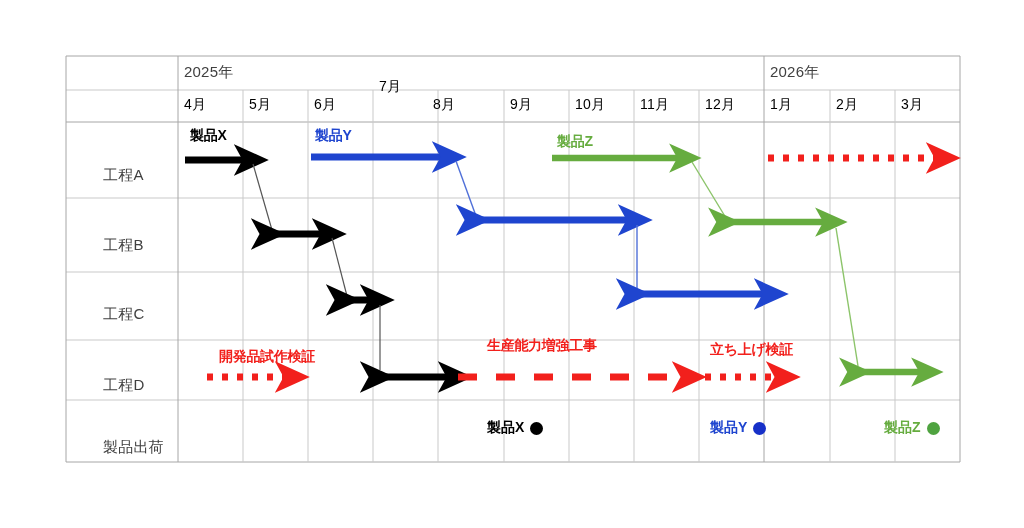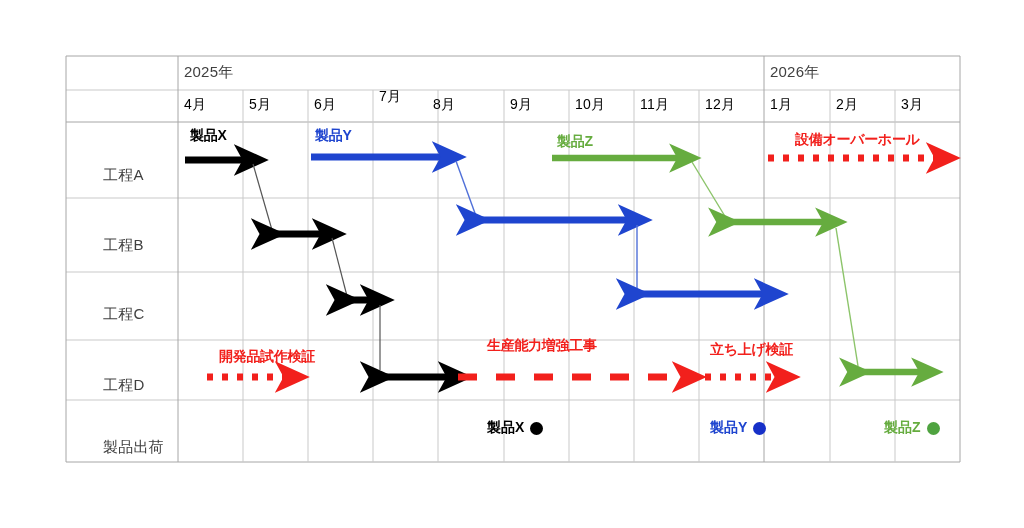--- a/index.html
+++ b/index.html
@@ -135,40 +135,39 @@
       <line x1="705" y1="377" x2="784" y2="377" stroke="#f2201c" stroke-width="7" stroke-dasharray="6 9" stroke-linecap="butt" marker-end="url(#ah-red)"></line>
     </g>
   </svg>
 
   <div class="lbl yearlbl" style="left:184px;top:63px;">2025年</div>
   <div class="lbl yearlbl" style="left:770px;top:63px;">2026年</div>
 
   <div class="lbl monlbl" style="left:184px;top:96px;">4月</div>
   <div class="lbl monlbl" style="left:249px;top:96px;">5月</div>
   <div class="lbl monlbl" style="left:314px;top:96px;">6月</div>
-  <div class="lbl monlbl" style="left:379px;top:88px;">7月</div>
+  <div class="lbl monlbl" style="left:379px;top:78px;">7月</div>
   <div class="lbl monlbl" style="left:433px;top:96px;">8月</div>
   <div class="lbl monlbl" style="left:510px;top:96px;">9月</div>
   <div class="lbl monlbl" style="left:575px;top:96px;">10月</div>
   <div class="lbl monlbl" style="left:640px;top:96px;">11月</div>
   <div class="lbl monlbl" style="left:705px;top:96px;">12月</div>
   <div class="lbl monlbl" style="left:770px;top:96px;">1月</div>
   <div class="lbl monlbl" style="left:836px;top:96px;">2月</div>
   <div class="lbl monlbl" style="left:901px;top:96px;">3月</div>
 
   <div class="lbl rowlbl" style="left:72px;top:166px;">工程A</div>
   <div class="lbl rowlbl" style="left:72px;top:236px;">工程B</div>
   <div class="lbl rowlbl" style="left:72px;top:305px;">工程C</div>
   <div class="lbl rowlbl" style="left:72px;top:376px;">工程D</div>
   <div class="lbl rowlbl" style="left:72px;top:438px;">製品出荷</div>
 
   <div class="taglbl tag-black" style="left:190px;top:127px;">製品X</div>
   <div class="taglbl tag-blue" style="left:315px;top:127px;">製品Y</div>
   <div class="taglbl tag-green" style="left:557px;top:133px;">製品Z</div>
-  <div class="taglbl tag-red" style="left:795px;top:131px;">設備オーバーホール</div>
 
   <div class="taglbl tag-red" style="left:219px;top:348px;">開発品試作検証</div>
   <div class="taglbl tag-red" style="left:487px;top:337px;">生産能力増強工事</div>
   <div class="taglbl tag-red" style="left:710px;top:341px;text-align:center;">立ち上げ検証</div>
 
   <div class="shiplbl" style="left:487px;top:419px;color:#000000;">
     <span>製品X</span>
     <span class="dot" style="background:#000000;"></span>
   </div>
   <div class="shiplbl" style="left:710px;top:419px;color:#1f45cf;">

